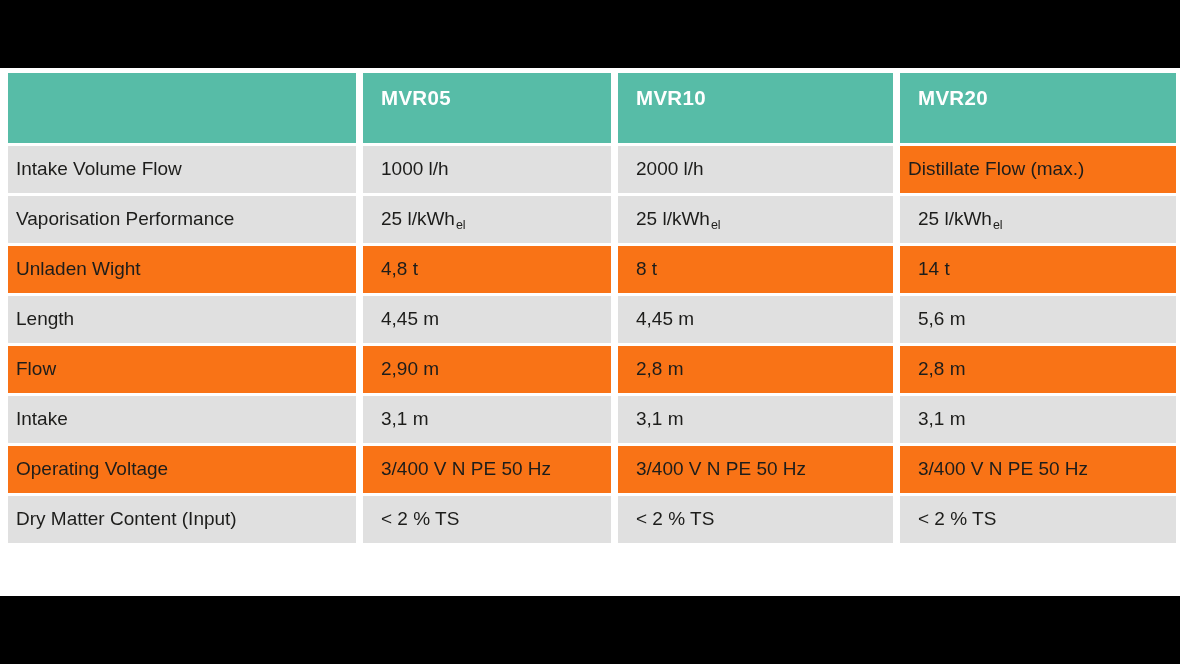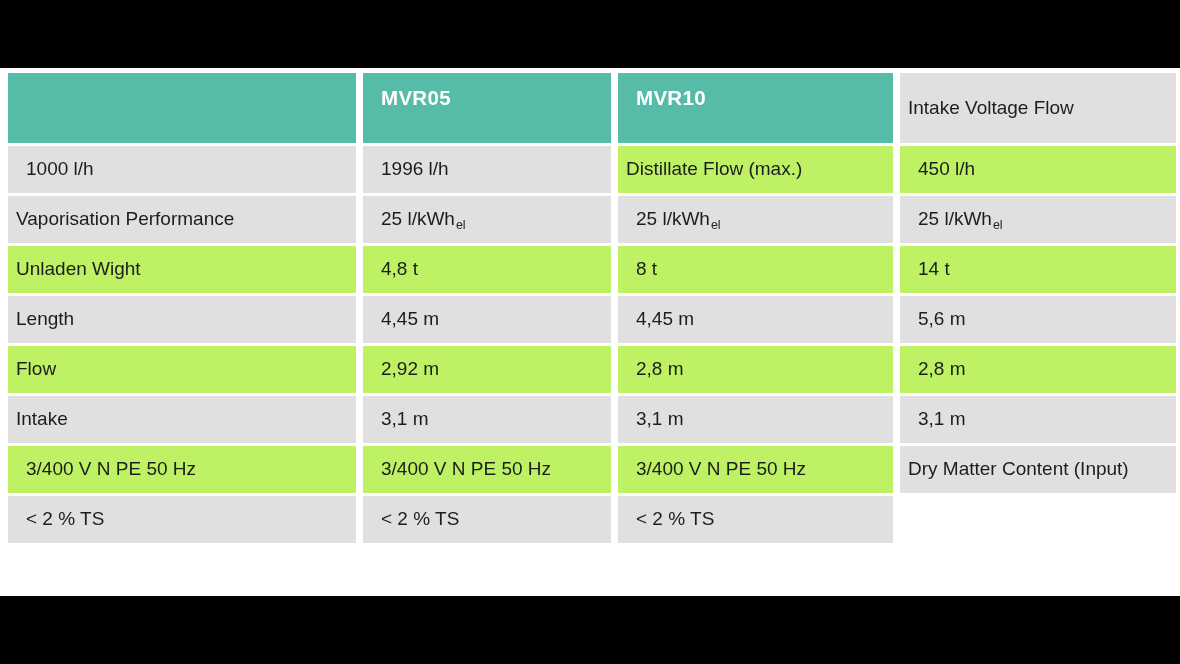--- a/index.html
+++ b/index.html
@@ -53,56 +53,53 @@
     color: #ffffff;
     font-weight: bold;
     font-size: 20.5px;
     align-items: flex-start;
     padding-top: 14px;
     letter-spacing: 0.3px;
   }
   .cell.label { padding-left: 8px; }
   .cell.val, .cell.head.val-head { padding-left: 18px; }
   .cell.dark { background: #e0e0e0; }
-  .cell.light { background: #bef264; }
+  .cell.light { background: #f97316; }
   .subsc {
     font-size: 12.5px;
     line-height: 0;
     position: relative;
     top: 5px;
     margin-left: 1px;
   }
 </style>
 </head>
 <body>
 
 <div class="frame-bar top"></div>
 
 <div class="page-band">
   <div class="spec-table">
 
     <div class="cell head label"></div>
     <div class="cell head val-head">MVR05</div>
     <div class="cell head val-head">MVR10</div>
-
-    <div class="cell label dark">Intake Voltage Flow</div>
+    <div class="cell head val-head">MVR20</div>
+
+    <div class="cell label dark">Intake Volume Flow</div>
     <div class="cell val dark">
         <span>1000 l/h</span>
         <span class="subsc"></span>
       </div>
     <div class="cell val dark">
-        <span>1996 l/h</span>
+        <span>2000 l/h</span>
         <span class="subsc"></span>
       </div>
 
     <div class="cell label light">Distillate Flow (max.)</div>
-    <div class="cell val light">
-        <span>450 l/h</span>
-        <span class="subsc"></span>
-      </div>
 
     <div class="cell label dark">Vaporisation Performance</div>
     <div class="cell val dark">
         <span>25 l/kWh</span>
         <span class="subsc">el</span>
       </div>
     <div class="cell val dark">
         <span>25 l/kWh</span>
         <span class="subsc">el</span>
       </div>
@@ -134,21 +131,21 @@
         <span>4,45 m</span>
         <span class="subsc"></span>
       </div>
     <div class="cell val dark">
         <span>5,6 m</span>
         <span class="subsc"></span>
       </div>
 
     <div class="cell label light">Flow</div>
     <div class="cell val light">
-        <span>2,92 m</span>
+        <span>2,90 m</span>
         <span class="subsc"></span>
       </div>
     <div class="cell val light">
         <span>2,8 m</span>
         <span class="subsc"></span>
       </div>
     <div class="cell val light">
         <span>2,8 m</span>
         <span class="subsc"></span>
       </div>
@@ -160,20 +157,21 @@
       </div>
     <div class="cell val dark">
         <span>3,1 m</span>
         <span class="subsc"></span>
       </div>
     <div class="cell val dark">
         <span>3,1 m</span>
         <span class="subsc"></span>
       </div>
 
+    <div class="cell label light">Operating Voltage</div>
     <div class="cell val light">
         <span>3/400 V N PE 50 Hz</span>
         <span class="subsc"></span>
       </div>
     <div class="cell val light">
         <span>3/400 V N PE 50 Hz</span>
         <span class="subsc"></span>
       </div>
     <div class="cell val light">
         <span>3/400 V N PE 50 Hz</span>

